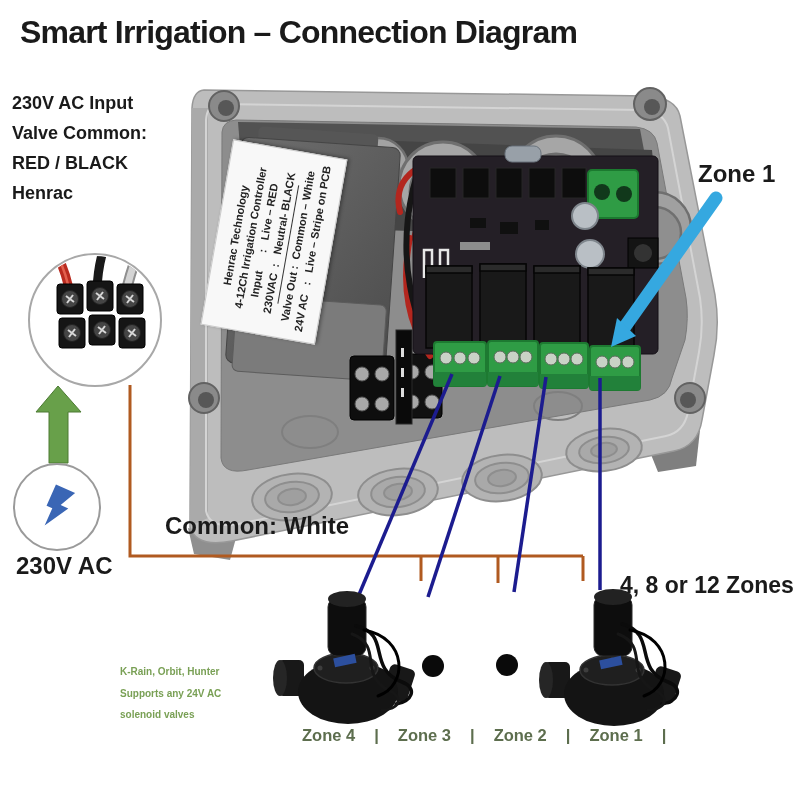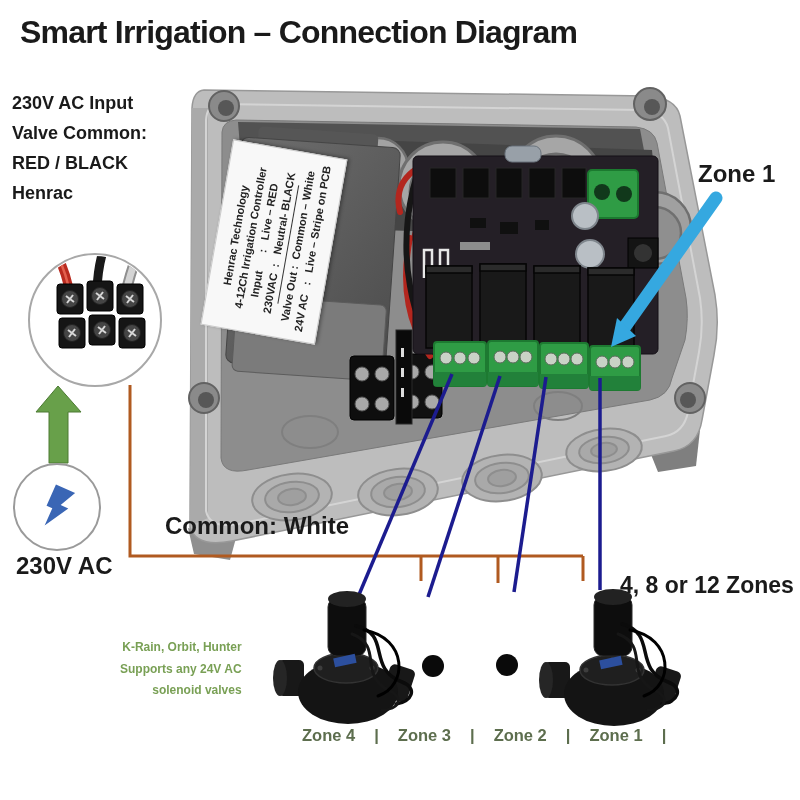--- a/index.html
+++ b/index.html
@@ -6,21 +6,21 @@
   .stage{position:relative;width:800px;height:800px;background:#ffffff;
          font-family:"Liberation Sans",sans-serif;overflow:hidden;}
   svg.scene{position:absolute;left:0;top:0;z-index:1;}
   .ann{position:absolute;z-index:3;color:#1a1a1a;font-weight:bold;}
   .title{left:20px;top:14px;font-size:32px;letter-spacing:-0.8px;white-space:nowrap;}
   .power-input{left:12px;top:88px;font-size:18px;line-height:30px;}
   .zone1-label{left:698px;top:160px;font-size:24px;}
   .common-label{left:153px;top:512px;font-size:24px;margin-left:12px;}
   .zones-label{left:620px;top:572px;font-size:23px;}
   .source-label{left:16px;top:552px;font-size:24px;}
-  .brands{left:120px;top:637px;font-size:12px;line-height:21.5px;color:#79a055;text-align:right;}
+  .brands{left:120px;top:661px;font-size:10px;line-height:21.5px;color:#79a055;}
   .zone-row{left:302px;top:726px;font-size:16.5px;color:#5d6e4e;display:flex;gap:19px;align-items:center;}
   .zone-row .sep{color:#5d6e4e;}
   .device-label{position:absolute;z-index:2;left:180px;top:184px;width:186px;height:114px;
     transform:rotate(-80deg);background:#f8f8f8;border:1px solid #c9c9c9;
     box-shadow:1px 2px 4px rgba(0,0,0,0.35);
     display:flex;flex-direction:column;justify-content:center;
     font-size:11px;line-height:14.5px;font-weight:bold;color:#222;
     text-align:center;white-space:pre;}
   .lbl-divider{border-top:1.5px solid #333;width:64%;margin:2px auto;height:0;}
 </style>

